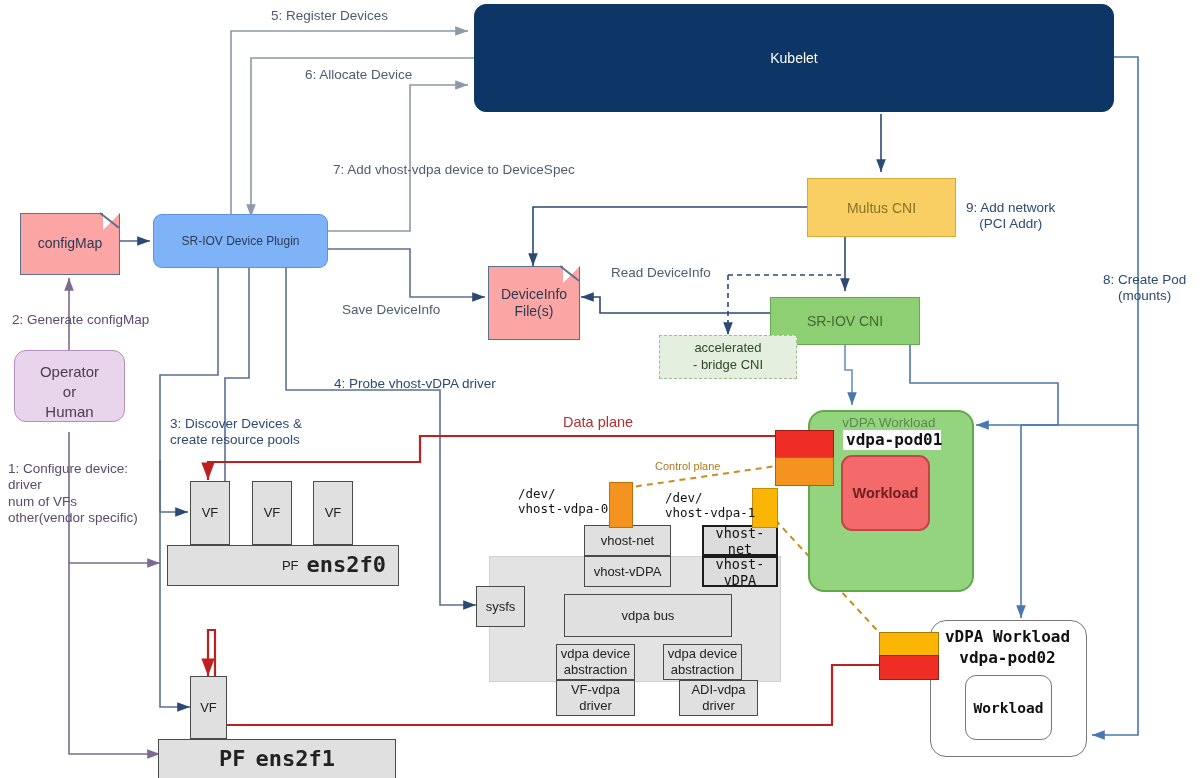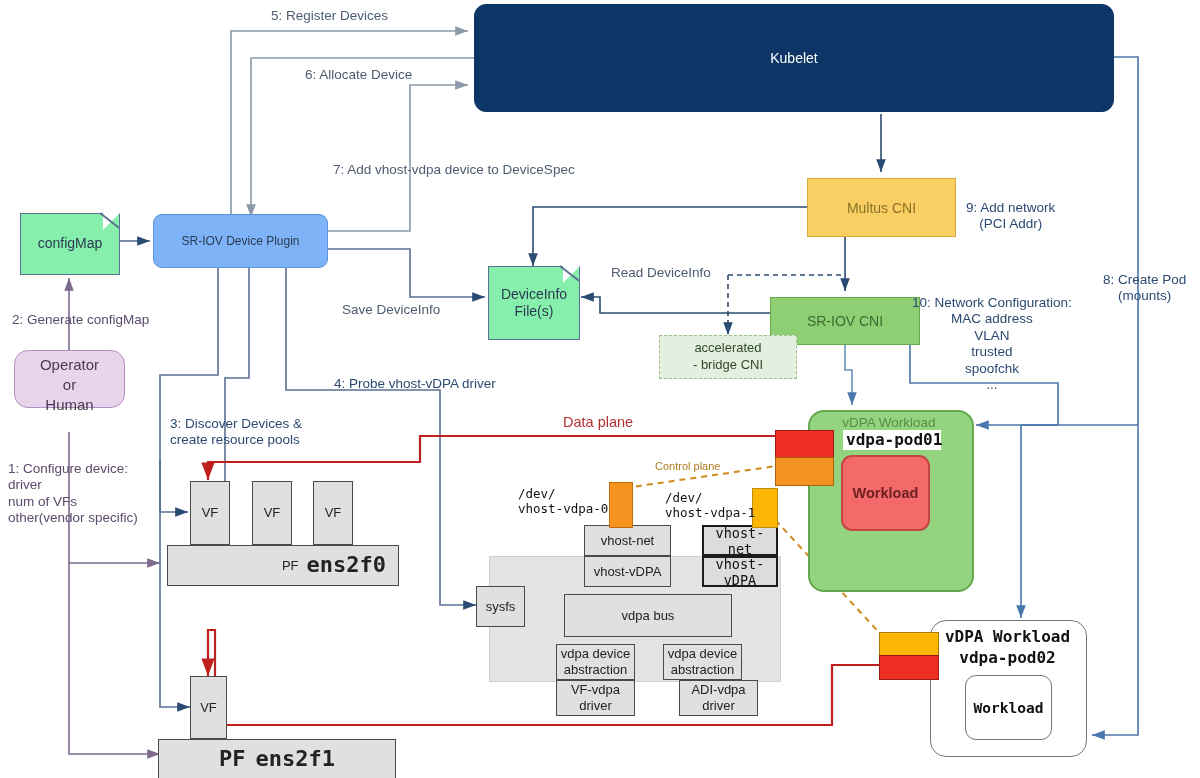--- a/index.html
+++ b/index.html
@@ -10,21 +10,21 @@
   .node{position:absolute;box-sizing:border-box;display:flex;align-items:center;justify-content:center;text-align:center;}
   .lbl{position:absolute;box-sizing:border-box;white-space:pre;line-height:1.22;}
 
   
   .kubelet{background:#0d3566;border:1px solid #0d3566;border-radius:12px;color:#ffffff;font-size:14px;}
   .sriovdp{background:#7fb3f7;border:1.4px solid #5a92de;border-radius:9px;color:#2b3a52;font-size:12px;}
   .multus{background:#f9cf63;border:1.4px solid #d8a93a;color:#8a7126;font-size:14px;}
   .sriovcni{background:#8fcf73;border:1.4px solid #67a94f;color:#3f6b33;font-size:14px;}
   .accbridge{background:#e4efe0;border:1.6px dashed #9cbf8d;color:#2e4a28;font-size:13px;line-height:1.3;}
   .operator{background:#e8d5ec;border:1.5px solid #b58fc0;border-radius:12px;color:#4a3b52;font-size:15px;line-height:1.35;}
-  .greypaper{background:#86efac;border:1.4px solid #5a7092;color:#2b3a52;font-size:14px;line-height:1.25;}
+  .greypaper{background:#fca5a5;border:1.4px solid #5a7092;color:#2b3a52;font-size:14px;line-height:1.25;}
   .greybox{background:#e0e0e0;border:1.6px solid #4a4a4a;color:#222;font-size:13px;line-height:1.2;}
   .greybox-dark{background:#dcdcdc;border:2.2px solid #1c1c1c;color:#111;font-size:13.5px;}
   .kernelpanel{background:#e3e3e3;border:1px solid #d0d0d0;}
   .podgreen{background:#95d47e;border:2px solid #62a84c;border-radius:16px;}
   .podwhite{background:#ffffff;border:1.6px solid #777;border-radius:16px;}
   .workload-red{background:#f46a6a;border:2px solid #c24646;border-radius:11px;color:#6e2020;font-size:14.5px;font-weight:bold;}
   .workload-white{background:#ffffff;border:1.6px solid #777;border-radius:11px;color:#111;font-size:14.5px;}
   .nic-red{background:#ee2e24;border:1.6px solid #9c1c15;}
   .nic-orange{background:#f59320;border:1.6px solid #a9630f;}
   .nic-amber{background:#fbb603;border:1.6px solid #a97a05;}
@@ -129,21 +129,21 @@
   <div class="node sriovdp" style="left:153px;top:214px;width:175px;height:54px;">
     <span>SR-IOV Device Plugin</span>
   </div>
 
   <div class="node greypaper" style="left:20px;top:213px;width:100px;height:62px;">
     <span>configMap</span>
   </div>
   <div style="position:absolute;left:103px;top:213px;width:0;height:0;border-left:17px solid #ffffff;border-bottom:17px solid transparent;"></div>
   <div style="position:absolute;left:100px;top:212px;width:24px;height:2px;background:#5a7092;transform:rotate(38deg);transform-origin:left center;"></div>
 
-  <div class="node operator lbl" style="left:14px;top:350px;width:111px;height:58px;padding-top:12px;display:flex;border-radius:14px;">
+  <div class="node operator lbl" style="left:14px;top:350px;width:111px;height:72px;padding-top:12px;display:flex;">
     <span>Operator
 or
 Human</span>
   </div>
 
   <div class="node greypaper" style="left:488px;top:266px;width:92px;height:74px;">
     <span>DeviceInfo
 File(s)</span>
   </div>
   <div style="position:absolute;left:563px;top:266px;width:0;height:0;border-left:17px solid #ffffff;border-bottom:17px solid transparent;"></div>
@@ -264,25 +264,19 @@
 driver
 num of VFs
 other(vendor specific)</div>
 
   <div class="lbl steplabel" style="left:170px;top:416px;">3: Discover Devices &amp;
 create resource pools</div>
   <div class="lbl steplabel" style="left:334px;top:376px;">4: Probe vhost-vDPA driver</div>
 
   <div class="lbl steplabel" style="left:966px;top:200px;text-align:center;">9: Add network
 (PCI Addr)</div>
-  <div class="lbl steplabel" style="left:912px;top:295px;text-align:center;">10: Network Configuration:
-MAC address
-VLAN
-trusted
-spoofchk
-...</div>
   <div class="lbl steplabel" style="left:1103px;top:272px;text-align:center;">8: Create Pod
 (mounts)</div>
 
   <div class="lbl label-dataplane" style="left:563px;top:414px;">Data plane</div>
   <div class="lbl label-controlplane" style="left:655px;top:460px;">Control plane</div>
 
 </div>
 
 </body></html>

